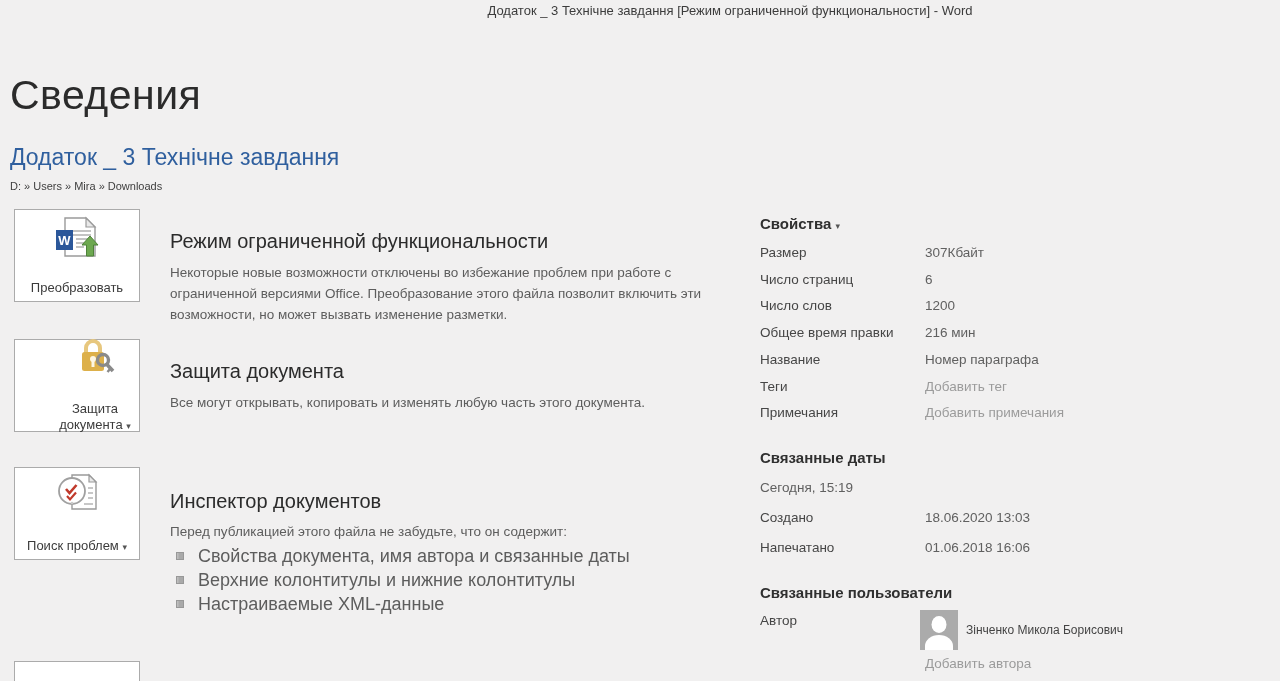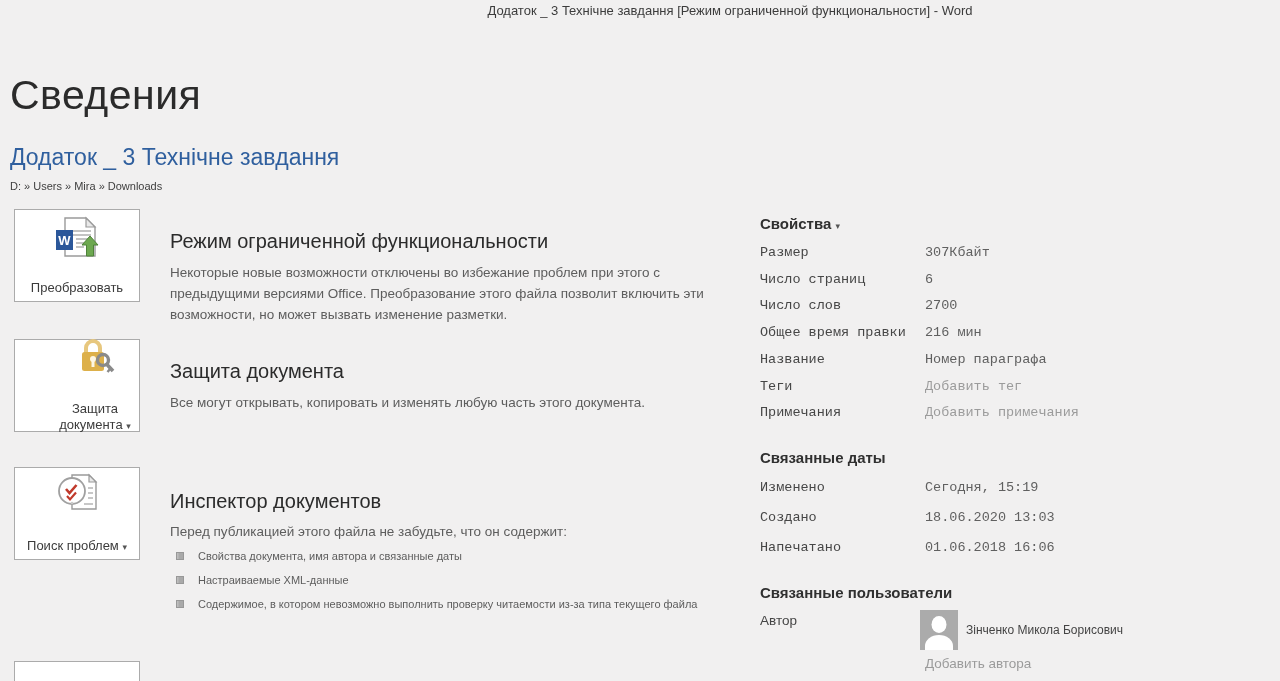--- a/index.html
+++ b/index.html
@@ -42,34 +42,34 @@
   .action-btn .btn-label {
     font-size: 13px; color: #3b3b3b; line-height: 16px; padding: 0 4px; margin-top: 16px;
   }
   .caret { font-size: 9px; color: #555; }
   
   .section-text { position: absolute; left: 170px; width: 545px; margin-top: 22px; }
   .section-heading { font-size: 20px; font-weight: 300; color: #2b2b2b; line-height: 26px; }
   .section-desc { margin-top: 8px; font-size: 13.5px; color: #5d5d5d; line-height: 21px; }
   .bullet-list { list-style: none; margin-top: 6px; }
   .bullet-list li {
-    position: relative; padding-left: 28px; font-size: 11px; color: #5d5d5d;
+    position: relative; padding-left: 28px; font-size: 18px; color: #5d5d5d;
     line-height: 17px; margin-bottom: 7px;
   }
   .bullet-list li::before {
     content: ""; position: absolute; left: 6px; top: 4px;
     width: 8px; height: 8px; background: #a9a9a9;
     box-shadow: inset 0 0 0 1px #989898, inset 2.5px 0 0 0 #bdbdbd;
   }
   
   .right-col { position: absolute; left: 760px; top: 0; width: 450px; }
   .panel-header {
     position: absolute; font-size: 15px; font-weight: 600; color: #303030;
   }
-  .kv-rows { position: absolute; width: 450px; font-family: Liberation Mono, monospace; }
+  .kv-rows { position: absolute; width: 450px; }
   .kv-row { display: flex; line-height: 26.7px; font-size: 13.5px; }
   .kv-row .k { width: 165px; color: #464646; flex-shrink: 0; }
   .kv-row .v { color: #606060; }
   .kv-row .v.muted { color: #9b9b9b; }
   .dates .kv-row { line-height: 29.8px; }
   
   .author-label { position: absolute; left: 0; top: 613px; font-size: 13.5px; color: #464646; }
   .author-card { position: absolute; left: 160px; top: 610px; display: flex; align-items: center; }
   .avatar {
     width: 38px; height: 40px; background: #ababab; position: relative; overflow: hidden;
@@ -110,21 +110,21 @@
         </g>
         <rect x="2" y="14" width="17" height="20" fill="#2b579a"></rect>
         <text x="10.5" y="29" font-size="13" font-family="Liberation Sans, sans-serif" font-weight="bold" fill="#ffffff" text-anchor="middle">W</text>
         <path d="M36 20 l-8 9 h4.5 v11 h7 v-11 h4.5 z" fill="#6da850" stroke="#4e8239" stroke-width="1"></path>
       </svg>
     </span>
     <span class="btn-label">Преобразовать</span>
   </div>
   <div class="section-text" style="top:206px;">
     <div class="section-heading">Режим ограниченной функциональности</div>
-    <div class="section-desc">Некоторые новые возможности отключены во избежание проблем при этого с предыдущими версиями Office. Преобразование этого файла позволит включить эти возможности, но может вызвать изменение разметки.</div>
+    <div class="section-desc">Некоторые новые возможности отключены во избежание проблем при работе с ограниченной версиями Office. Преобразование этого файла позволит включить эти возможности, но может вызвать изменение разметки.</div>
   </div>
 
   <div class="action-btn" style="top:339px;padding-left:36px;">
     <span>
       <svg width="42" height="42" viewBox="0 0 42 42">
         <path d="M12 16 v-5 a7 7 0 0 1 14 0 v5" fill="none" stroke="#e7c77e" stroke-width="4"></path>
         <rect x="8" y="15" width="22" height="19" rx="2.5" fill="#ddb04a"></rect>
         <circle cx="19" cy="22" r="3" fill="#fdf6e3"></circle>
         <rect x="17.5" y="23" width="3" height="7" fill="#fdf6e3"></rect>
         <circle cx="29" cy="23" r="5.5" fill="none" stroke="#8a8a8a" stroke-width="3.4"></circle>
@@ -156,22 +156,22 @@
         <circle cx="18" cy="31" r="1.3" fill="#c9c9c9"></circle>
       </svg>
     </span>
     <span class="btn-label"><span>Поиск проблем</span> <span class="caret">▾</span></span>
   </div>
   <div class="section-text" style="top:466px;">
     <div class="section-heading">Инспектор документов</div>
     <div class="section-desc" style="margin-top:7px;">Перед публикацией этого файла не забудьте, что он содержит:</div>
     <ul class="bullet-list">
       <li>Свойства документа, имя автора и связанные даты</li>
+      <li>Верхние колонтитулы и нижние колонтитулы</li>
       <li>Настраиваемые XML-данные</li>
-      <li>Содержимое, в котором невозможно выполнить проверку читаемости из-за типа текущего файла</li>
     </ul>
   </div>
 
   <div class="action-btn" style="top:661px;">
     
   </div>
   <div class="section-text" style="top:660px;">
     <div class="section-heading">Управление документом</div>
   </div>
 
@@ -186,21 +186,21 @@
       <div class="kv-row">
         <span class="k">Размер</span>
         <span class="v">307Кбайт</span>
       </div>
       <div class="kv-row">
         <span class="k">Число страниц</span>
         <span class="v">6</span>
       </div>
       <div class="kv-row">
         <span class="k">Число слов</span>
-        <span class="v">2700</span>
+        <span class="v">1200</span>
       </div>
       <div class="kv-row">
         <span class="k">Общее время правки</span>
         <span class="v">216 мин</span>
       </div>
       <div class="kv-row">
         <span class="k">Название</span>
         <span class="v">Номер параграфа</span>
       </div>
       <div class="kv-row">
@@ -210,21 +210,20 @@
       <div class="kv-row">
         <span class="k">Примечания</span>
         <span class="v muted">Добавить примечания</span>
       </div>
     </div>
 
     <div class="panel-header" style="top:449px;">Связанные даты</div>
 
     <div class="kv-rows dates" style="top:473px;">
       <div class="kv-row">
-        <span class="k">Изменено</span>
         <span class="v">Сегодня, 15:19</span>
       </div>
       <div class="kv-row">
         <span class="k">Создано</span>
         <span class="v">18.06.2020 13:03</span>
       </div>
       <div class="kv-row">
         <span class="k">Напечатано</span>
         <span class="v">01.06.2018 16:06</span>
       </div>

